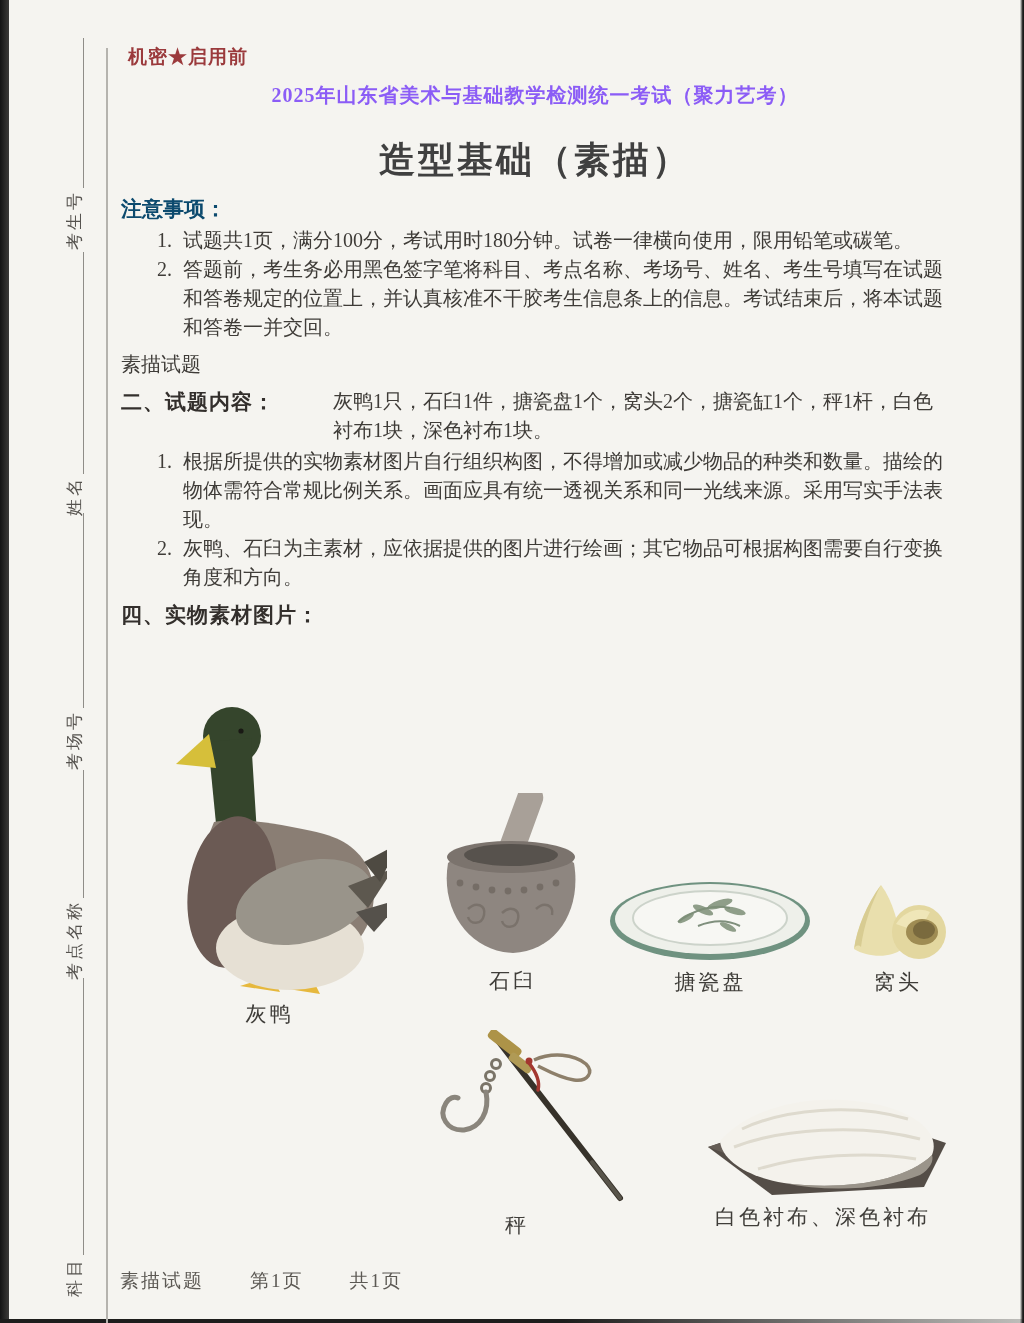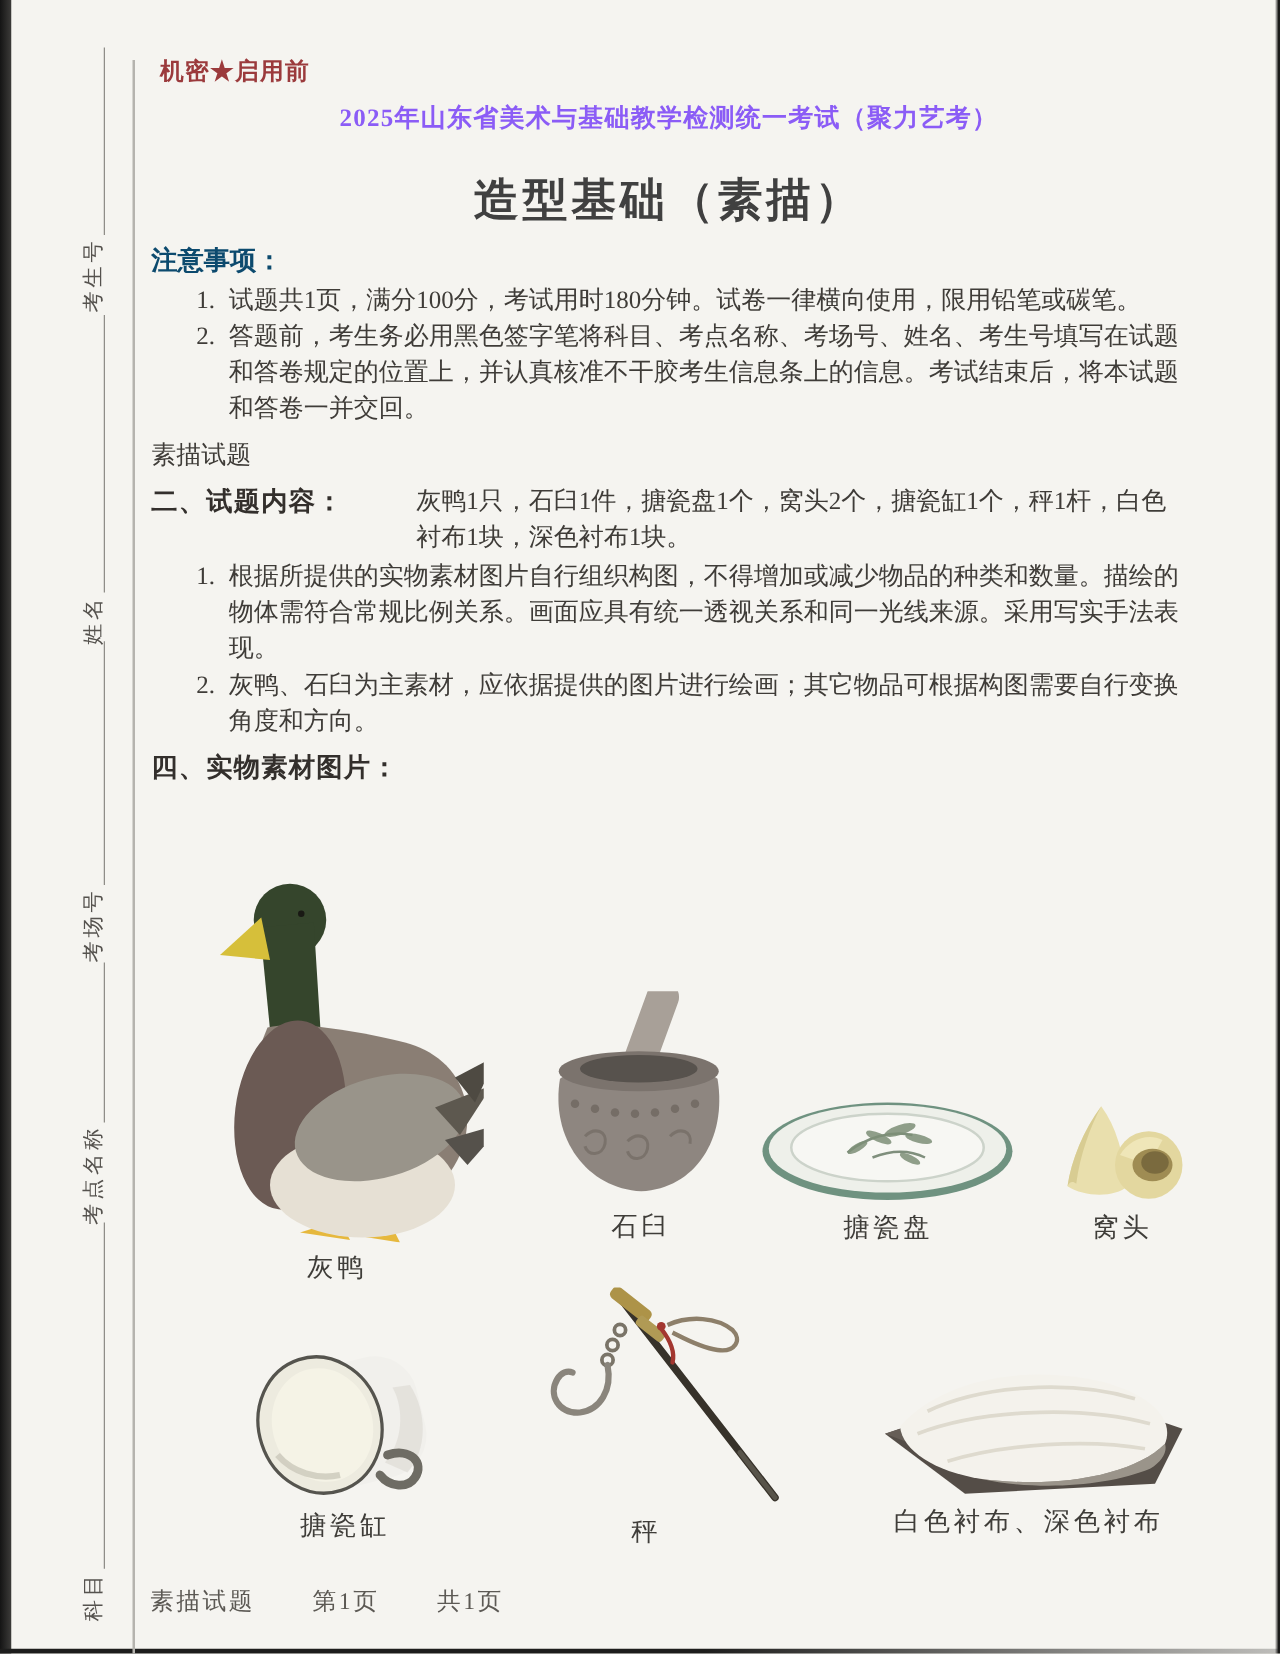--- a/index.html
+++ b/index.html
@@ -189,32 +189,20 @@
         <ellipse cx="112" cy="24" rx="13" ry="4" transform="rotate(-18 112 24)"></ellipse>
         <ellipse cx="95" cy="30" rx="11" ry="3.6" transform="rotate(24 95 30)"></ellipse>
         <ellipse cx="127" cy="31" rx="11" ry="3.4" transform="rotate(14 127 31)"></ellipse>
         <ellipse cx="78" cy="38" rx="9" ry="3" transform="rotate(-30 78 38)"></ellipse>
         <ellipse cx="120" cy="47" rx="9" ry="3" transform="rotate(26 120 47)"></ellipse>
       </g>
     </svg>
     <figcaption>搪瓷盘</figcaption>
   </figure>
 
-  <figure style="left:196px;top:1078px;width:160px">
-    <svg width="160" height="122" viewBox="0 0 160 122">
-      <rect x="46" y="10" width="96" height="98" rx="34" fill="#f1f0ec" transform="rotate(-14 94 59)"></rect>
-      <path d="M132,30 C 146,52 146,82 130,100 L 112,92 C 126,76 128,50 118,32 Z" fill="#dedcd6" opacity="0.7"></path>
-      <path d="M114,86 C 132,80 144,92 136,104 C 130,113 116,112 108,102" stroke="#6e6c64" stroke-width="7" fill="none" stroke-linecap="round"></path>
-      <ellipse cx="60" cy="62" rx="49" ry="55" fill="#ecead e" transform="rotate(-18 60 62)"></ellipse>
-      <ellipse cx="60" cy="62" rx="49" ry="55" fill="#edebdf" stroke="#55544e" stroke-width="2.6" transform="rotate(-18 60 62)"></ellipse>
-      <ellipse cx="62" cy="62" rx="40" ry="46" fill="#f5f3e6" transform="rotate(-18 62 62)"></ellipse>
-      <path d="M26,86 C 38,100 58,106 76,102" stroke="#cbc8ba" stroke-width="5" fill="none" opacity="0.8"></path>
-    </svg>
-    <figcaption>搪瓷缸</figcaption>
-  </figure>
 
   <figure style="left:402px;top:1030px;width:230px">
     <svg width="230" height="175" viewBox="0 0 230 175">
       <line x1="97" y1="12" x2="218" y2="168" stroke="#37322a" stroke-width="6" stroke-linecap="round"></line>
       <line x1="190" y1="132" x2="218" y2="168" stroke="#58544a" stroke-width="4" stroke-linecap="round"></line>
       <rect x="84" y="6" width="38" height="11" rx="4" fill="#ad9348" transform="rotate(38 100 12)"></rect>
       <rect x="106" y="28" width="26" height="9" rx="3" fill="#b09a55" transform="rotate(38 118 32)"></rect>
       <g stroke="#7a7468" stroke-width="3" fill="none">
         <circle cx="94" cy="34" r="4.5"></circle>
           <circle cx="88" cy="46" r="4.5"></circle>

